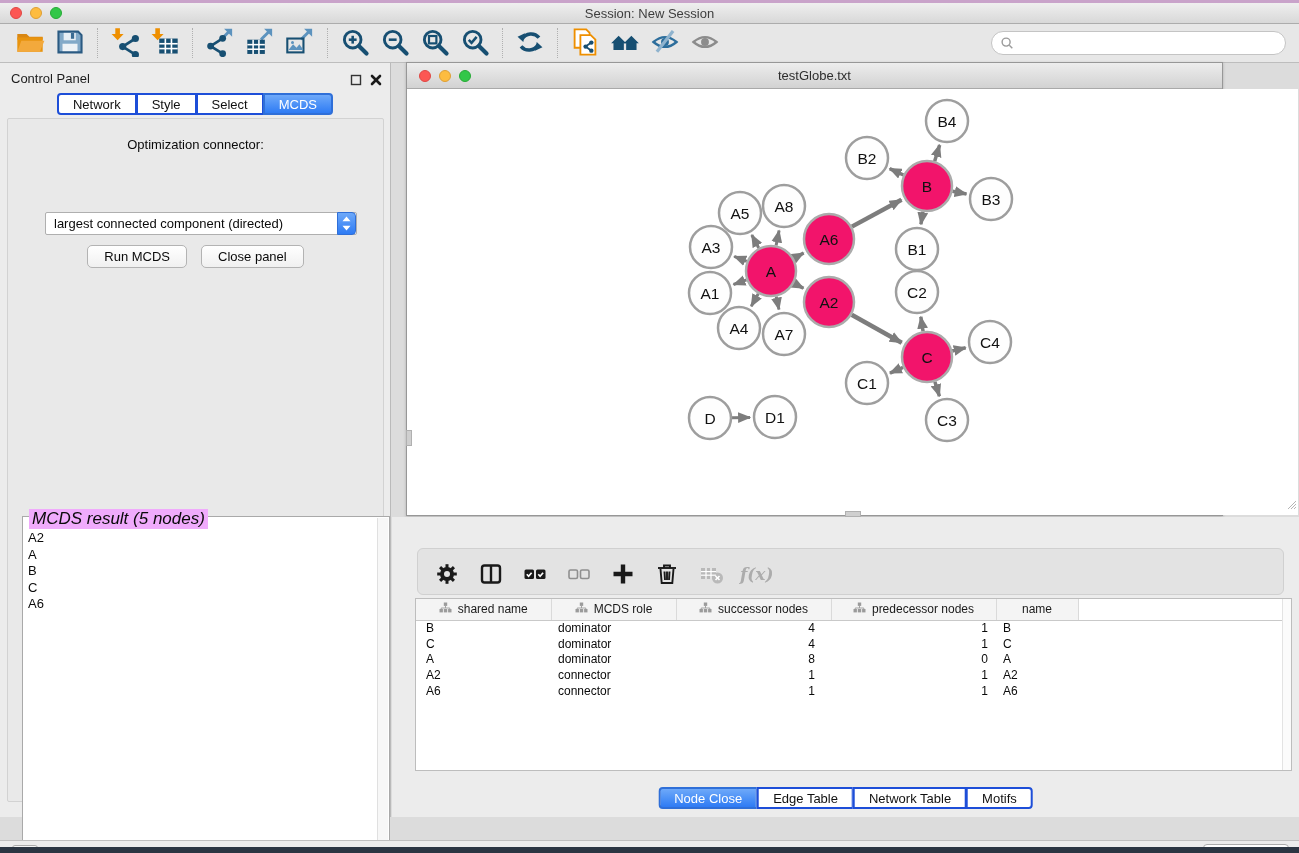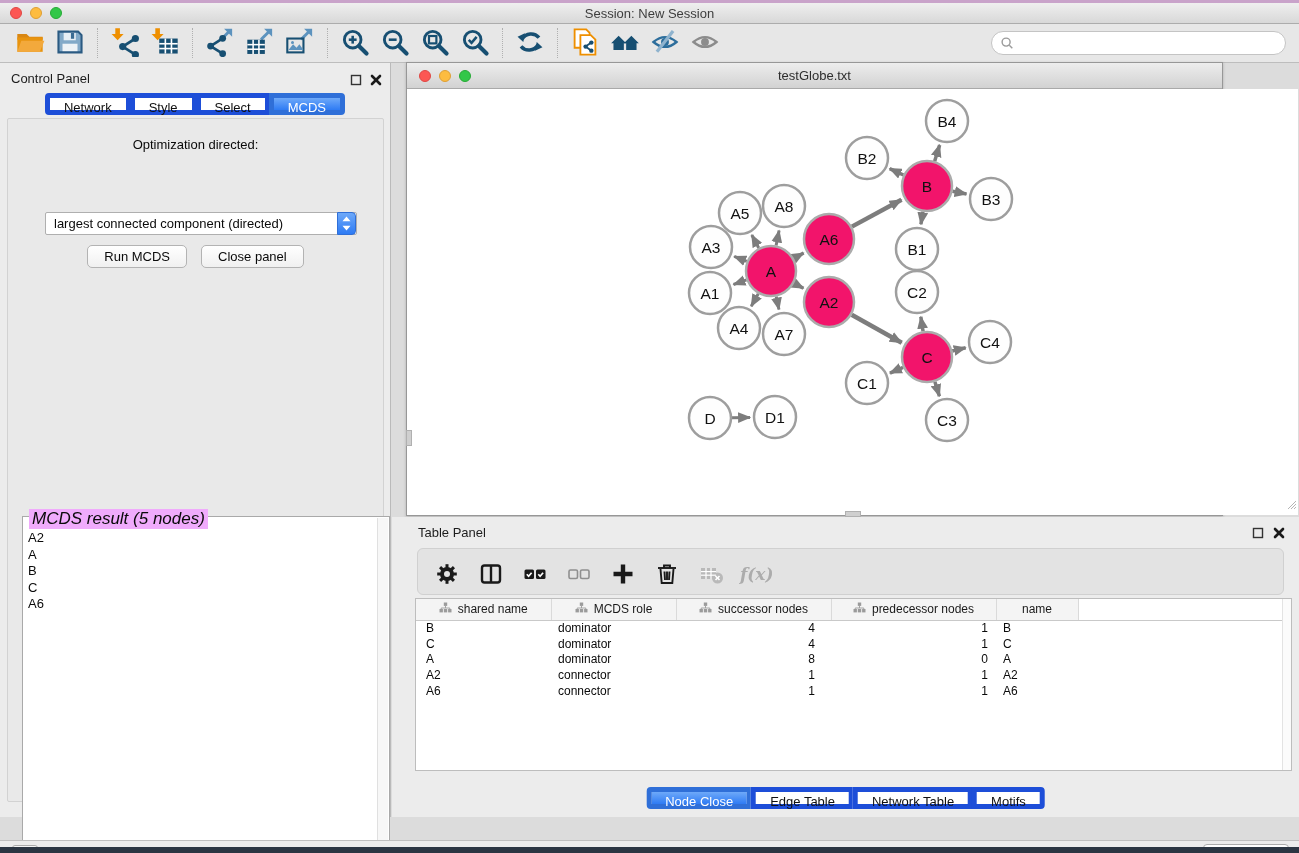--- a/index.html
+++ b/index.html
@@ -27,21 +27,21 @@
                   background:#fff; padding:0 10px 0 26px; font-size:13px; outline:none; }
   .search-glyph { position:absolute; left:8px; top:4px; }
   
   .control-panel { position:absolute; left:0; top:63px; width:391px; height:754px;
                    background:#ECECEC; border-right:1px solid #BABABA; }
   .panel-head { position:relative; height:30px; }
   .panel-head .panel-title { position:absolute; left:11px; top:8px; font-size:13px; color:#1d1d1d; }
   .panel-head .win-icons { position:absolute; right:8px; top:9px; display:flex; gap:8px; align-items:center; }
   .seg-tabs { display:flex; justify-content:center; }
   .seg-tab { height:22px; line-height:20px; padding:0 14px; font-size:13px; background:#fff;
-             border:5px solid #1d4ed8; margin-left:-1px; color:#111; text-align:center; }
+             border:2px solid #1d4ed8; margin-left:-1px; color:#111; text-align:center; }
   .seg-tab:first-child { border-radius:4px 0 0 4px; margin-left:0; }
   .seg-tab:last-child { border-radius:0 4px 4px 0; }
   .seg-tab.active { background:linear-gradient(#6EA9F9,#2E7BF4); border-color:#2F6FD8; color:#fff; }
   .cp-content { position:absolute; left:7px; top:55px; width:377px; height:684px;
                 background:#E9E9E9; border:1px solid #D2D2D2; border-radius:2px; }
   .opt-label { margin-top:18px; text-align:center; font-size:13px; color:#0a0a0a; }
   .select-box { position:absolute; left:37px; top:93px; width:312px; height:23px; background:#fff;
                 border:1px solid #AFAFAF; border-radius:2px; font-size:13px; line-height:21px;
                 padding-left:8px; color:#0a0a0a; }
   .select-stepper { position:absolute; right:0; top:-1px; width:19px; height:23px;
@@ -323,21 +323,21 @@
             </svg></span>
       </span>
     </div>
     <div class="seg-tabs">
         <div class="seg-tab">Network</div>
         <div class="seg-tab">Style</div>
         <div class="seg-tab">Select</div>
         <div class="seg-tab active">MCDS</div>
       </div>
     <div class="cp-content">
-      <div class="opt-label">Optimization directed:</div>
+      <div class="opt-label">Optimization connector:</div>
       <div class="select-box">
         <span>largest connected component (directed)</span>
         <span class="select-stepper">
           <svg width="17" height="21" viewBox="0 0 19 23">
               <path d="M5 9 L9.5 3.8 L14 9 z" fill="#fff"></path>
               <path d="M5 14 L9.5 19.2 L14 14 z" fill="#fff"></path>
             </svg>
         </span>
       </div>
       <div class="cp-buttons">
@@ -486,34 +486,20 @@
               <line x1="9" y1="11" x2="11" y2="9"></line>
             </g>
           </svg>
       </span>
     </div>
   </div>
   <div class="split-handle-v"></div>
   <div class="split-handle-h"></div>
 
   <div class="table-panel">
-    <div class="panel-head" style="height:26px;">
-      <span class="panel-title" style="left:26px;">Table Panel</span>
-      <span class="win-icons" style="position:absolute;right:14px;top:8px;display:flex;gap:9px;align-items:center;">
-        <span><svg width="12" height="12" viewBox="0 0 12 12">
-              <rect x="1.5" y="1.5" width="9" height="9" fill="none" stroke="#333" stroke-width="1.4"></rect>
-            </svg></span>
-        <span><svg width="12" height="12" viewBox="0 0 12 12">
-              <g stroke="#1a1a1a" stroke-width="2.6" stroke-linecap="round">
-                <line x1="2" y1="2" x2="10" y2="10"></line>
-                <line x1="10" y1="2" x2="2" y2="10"></line>
-              </g>
-            </svg></span>
-      </span>
-    </div>
     <div class="tp-toolbar" id="tp-toolbar">
         <button class="tp-btn">
           <span><svg width="26" height="26" viewBox="0 0 26 26">
               <g fill="#1a1a1a">
                 <rect x="11.5" y="3.2" width="3" height="5" transform="rotate(0 13 13)"></rect>
                 <rect x="11.5" y="3.2" width="3" height="5" transform="rotate(45 13 13)"></rect>
                 <rect x="11.5" y="3.2" width="3" height="5" transform="rotate(90 13 13)"></rect>
                 <rect x="11.5" y="3.2" width="3" height="5" transform="rotate(135 13 13)"></rect>
                 <rect x="11.5" y="3.2" width="3" height="5" transform="rotate(180 13 13)"></rect>
                 <rect x="11.5" y="3.2" width="3" height="5" transform="rotate(225 13 13)"></rect>

